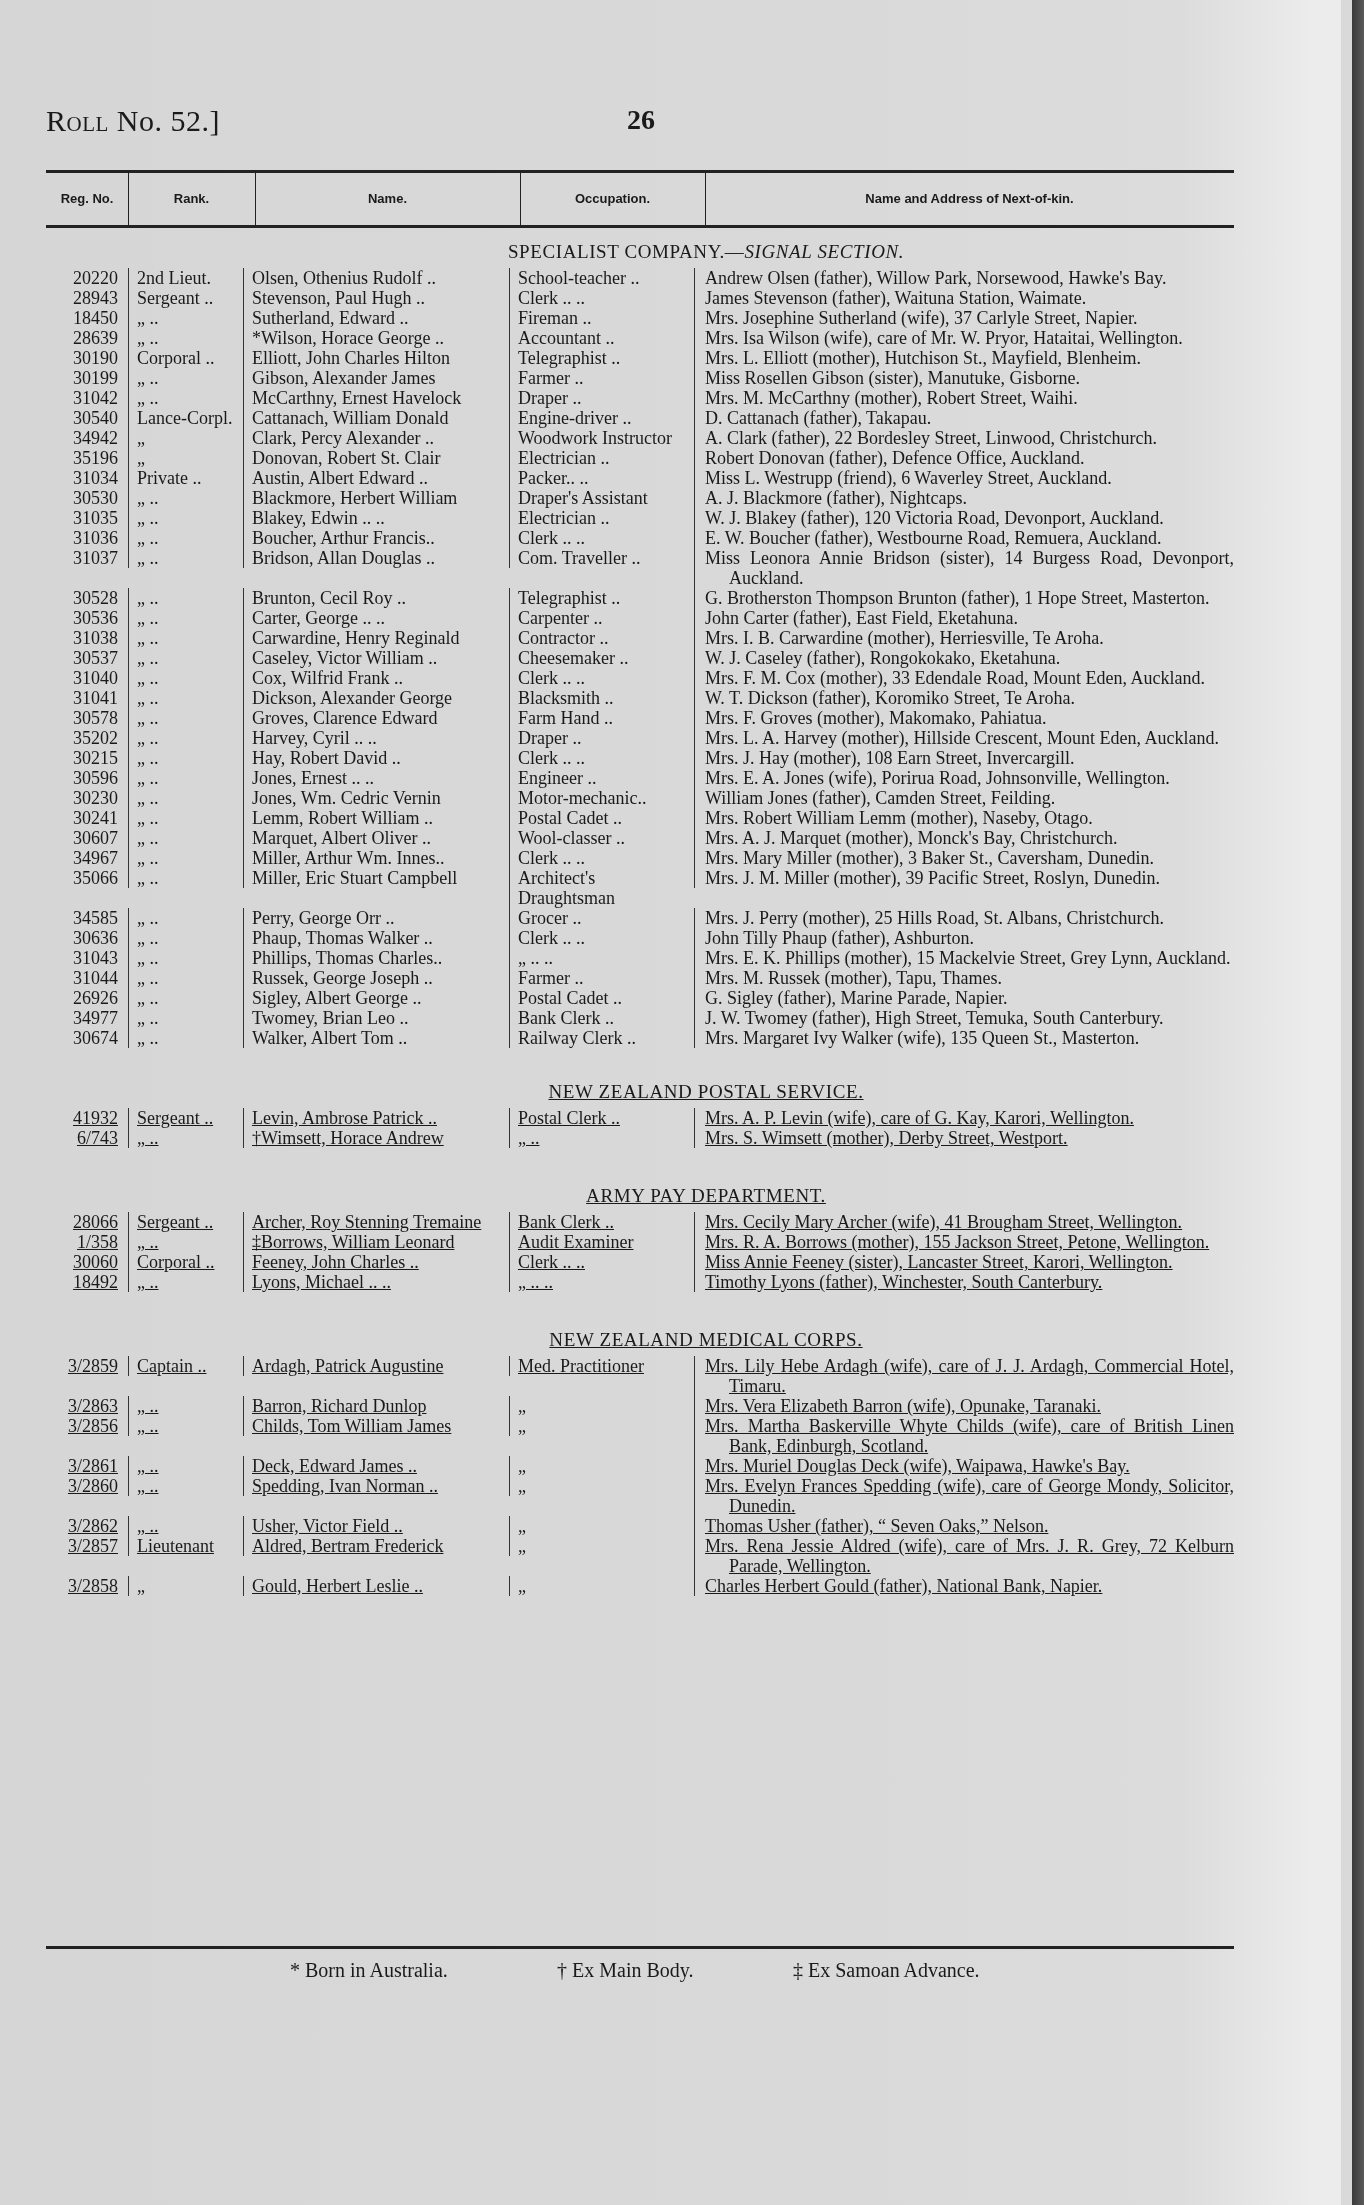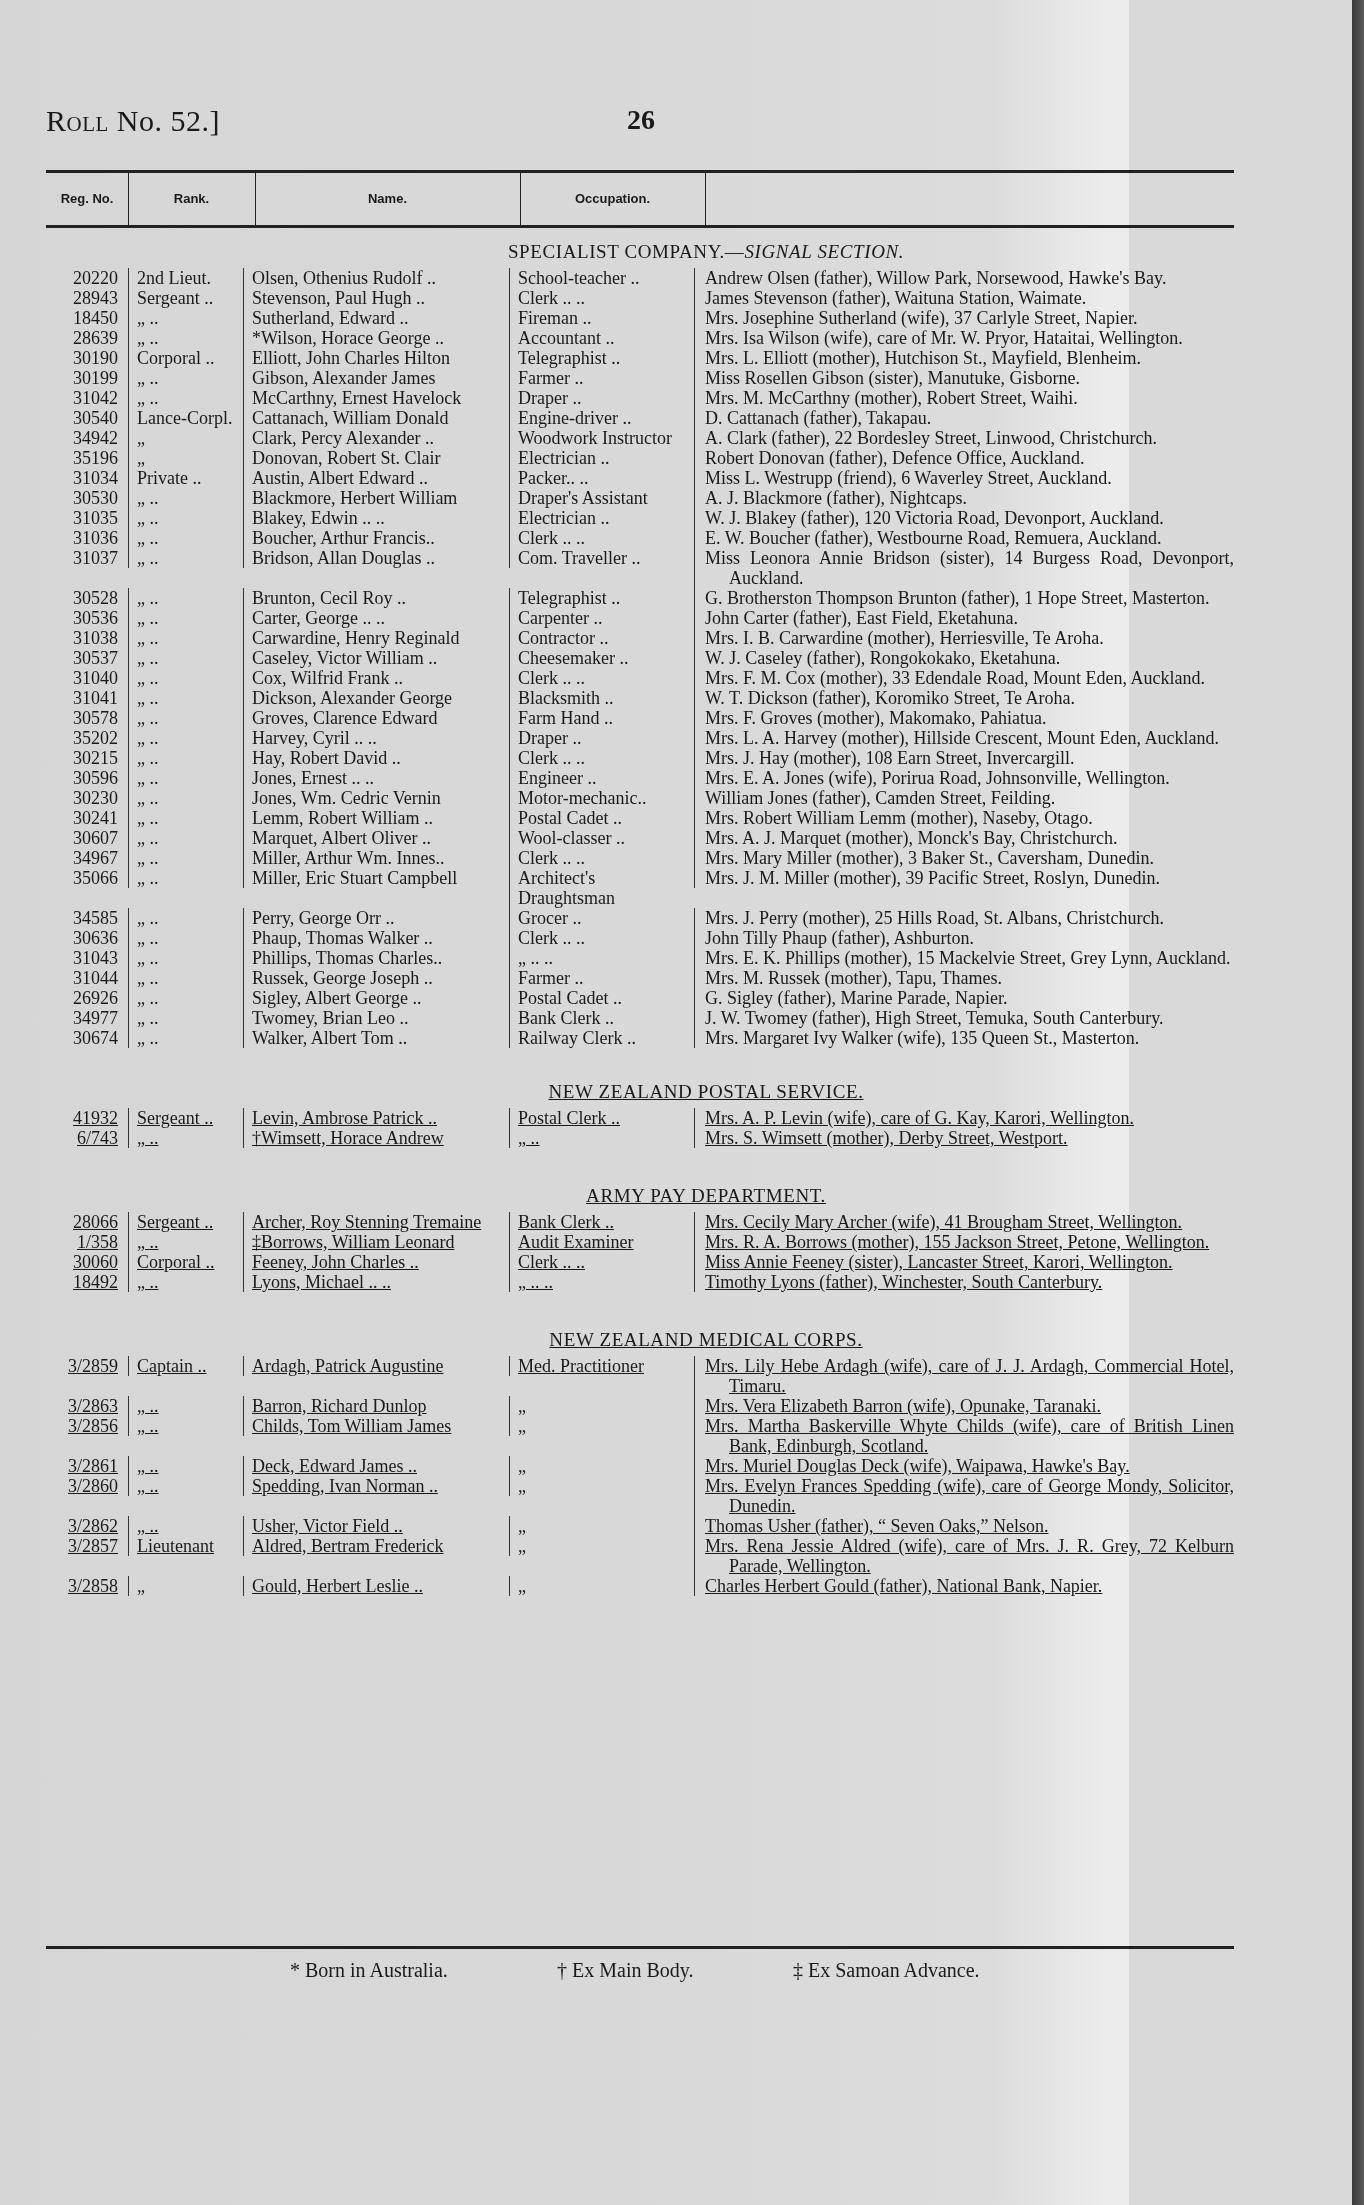--- a/index.html
+++ b/index.html
@@ -4,22 +4,23 @@
 <style>
   html, body { margin: 0; padding: 0; }
   body {
     width: 1364px; height: 2205px; overflow: hidden;
     background: #d9d9d9;
     font-family: "DejaVu Serif", "Liberation Serif", serif;
     color: #1a1a1a;
     position: relative;
   }
   .page {
-    position: absolute; left: 0; top: 0; width: 1129px; height: 2205px;
+    position: absolute; left: 0; top: 0; width: 1308px; height: 2205px;
     background: linear-gradient(90deg, #d6d6d6 0%, #d9d9d9 60%, #dcdcdc 88%, #e4e4e4 93%, #ececec 98%);
+    padding-left: 33px;
   }
   .edge {
     position: absolute; left: 1352px; top: 0; width: 12px; height: 2205px;
     background: linear-gradient(90deg, #3a3a3a, #5a5a5a);
   }
   .running-head {
     position: absolute; top: 104px; left: 46px;
     font-family: "Liberation Serif", serif; font-size: 30px; letter-spacing: 0.5px;
   }
   .running-head .sc { font-variant: small-caps; }
@@ -72,20 +73,21 @@
     <span class="sc">Roll</span>
     <span>No. 52.]</span>
   </div>
   <div class="page-no">26</div>
 
   <div class="colhead">
     <div style="left:0;width:82px">Reg. No.</div>
     <div style="left:82px;width:127px">Rank.</div>
     <div style="left:209px;width:265px">Name.</div>
     <div style="left:474px;width:185px">Occupation.</div>
+    <div class="last" style="left:659px;width:529px">Name and Address of Next-of-kin.</div>
   </div>
 
   <div class="content" id="content">
       <div class="section" style="margin-top: 0px;">
         <div class="section-title"><span>SPECIALIST COMPANY.—</span><i>SIGNAL SECTION.</i></div>
         <div class="rows">
           <div class="row">
             <div class="c-reg">20220</div>
             <div class="c-rank">2nd Lieut.</div>
             <div class="c-name">Olsen, Othenius Rudolf ..</div>

